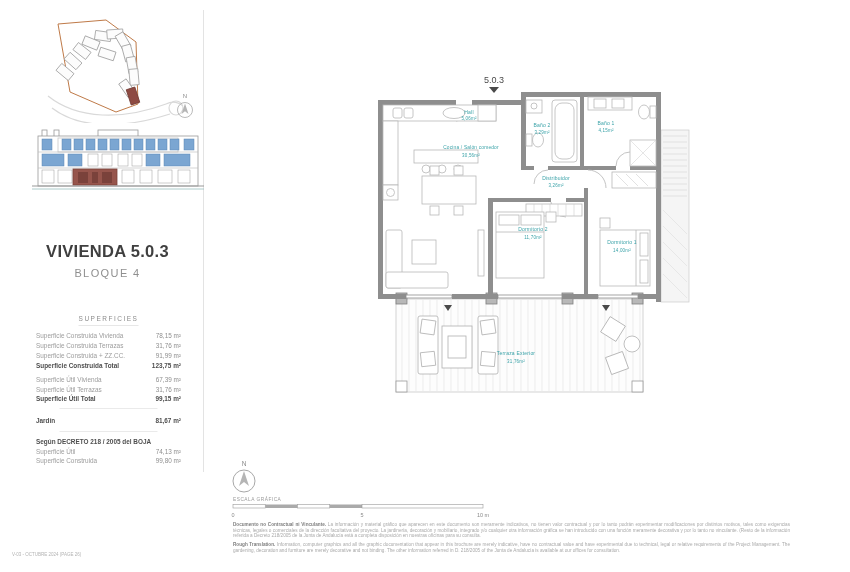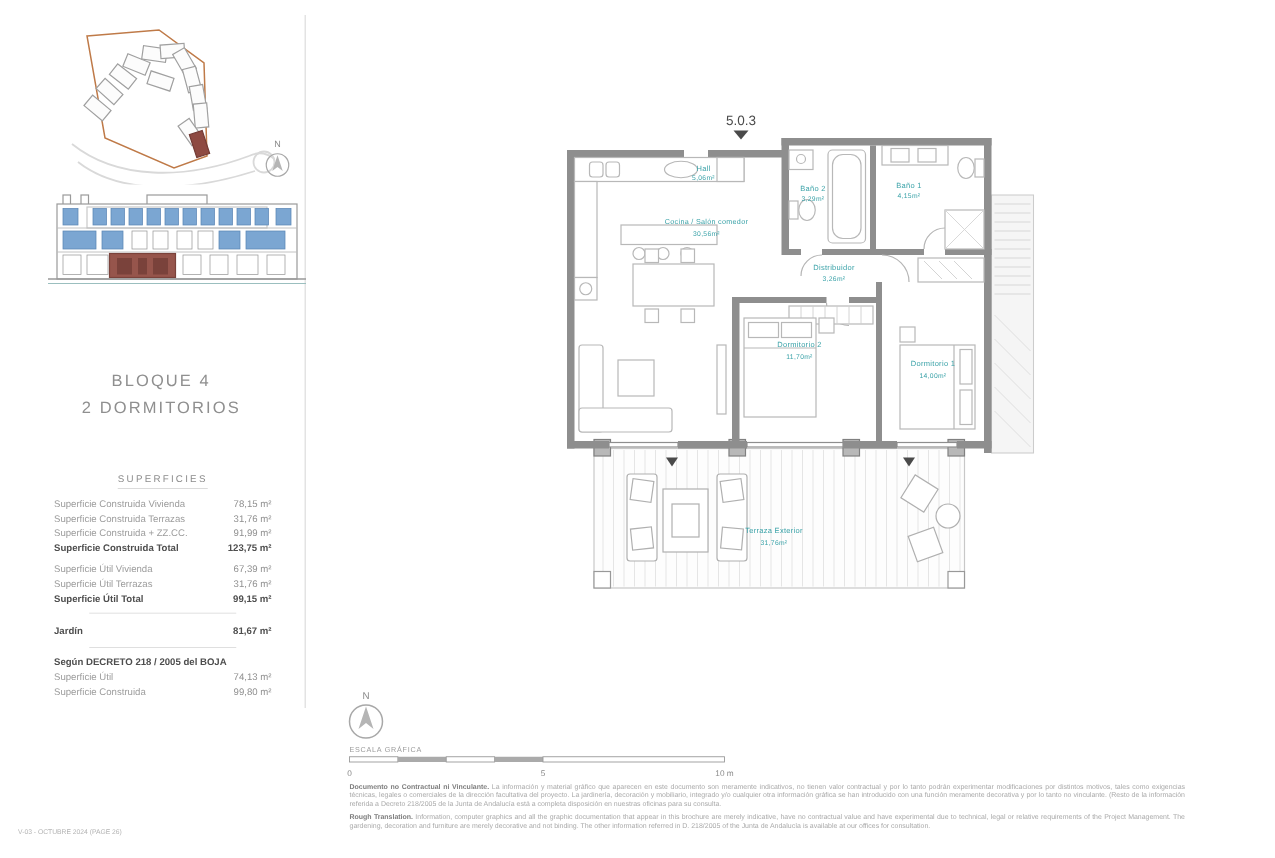--- a/index.html
+++ b/index.html
@@ -106,22 +106,22 @@
     <rect x="45" y="43" width="44" height="16" fill="#96554c" stroke="#7a423b" stroke-width="0.8"></rect>
     <rect x="50" y="46" width="10" height="11" fill="#7a423b"></rect>
     <rect x="64" y="46" width="6" height="11" fill="#7a423b"></rect>
     <rect x="74" y="46" width="10" height="11" fill="#7a423b"></rect>
   </g>
   <line x1="4" y1="60" x2="176" y2="60" stroke="#999999" stroke-width="1"></line>
   <line x1="4" y1="63" x2="176" y2="63" stroke="#9bbfbf" stroke-width="0.8"></line>
 </svg>
 
 <div class="abs title-block" style="left:25px;top:242px;width:165px;">
+  <div class="main-title">VIVIENDA 5.0.3</div>
   <div class="sub-title">BLOQUE 4</div>
-  <div class="sub-title">2 DORMITORIOS</div>
 </div>
 
 <div class="abs" style="left:36px;top:315px;width:146px;height:160px;">
   <div class="sup-inner">
     <div class="sup-heading">SUPERFICIES</div>
     <div class="sup-row">
       <span>Superficie Construida Vivienda</span>
       <span class="v">78,15 m²</span>
     </div>
     <div class="sup-row">

